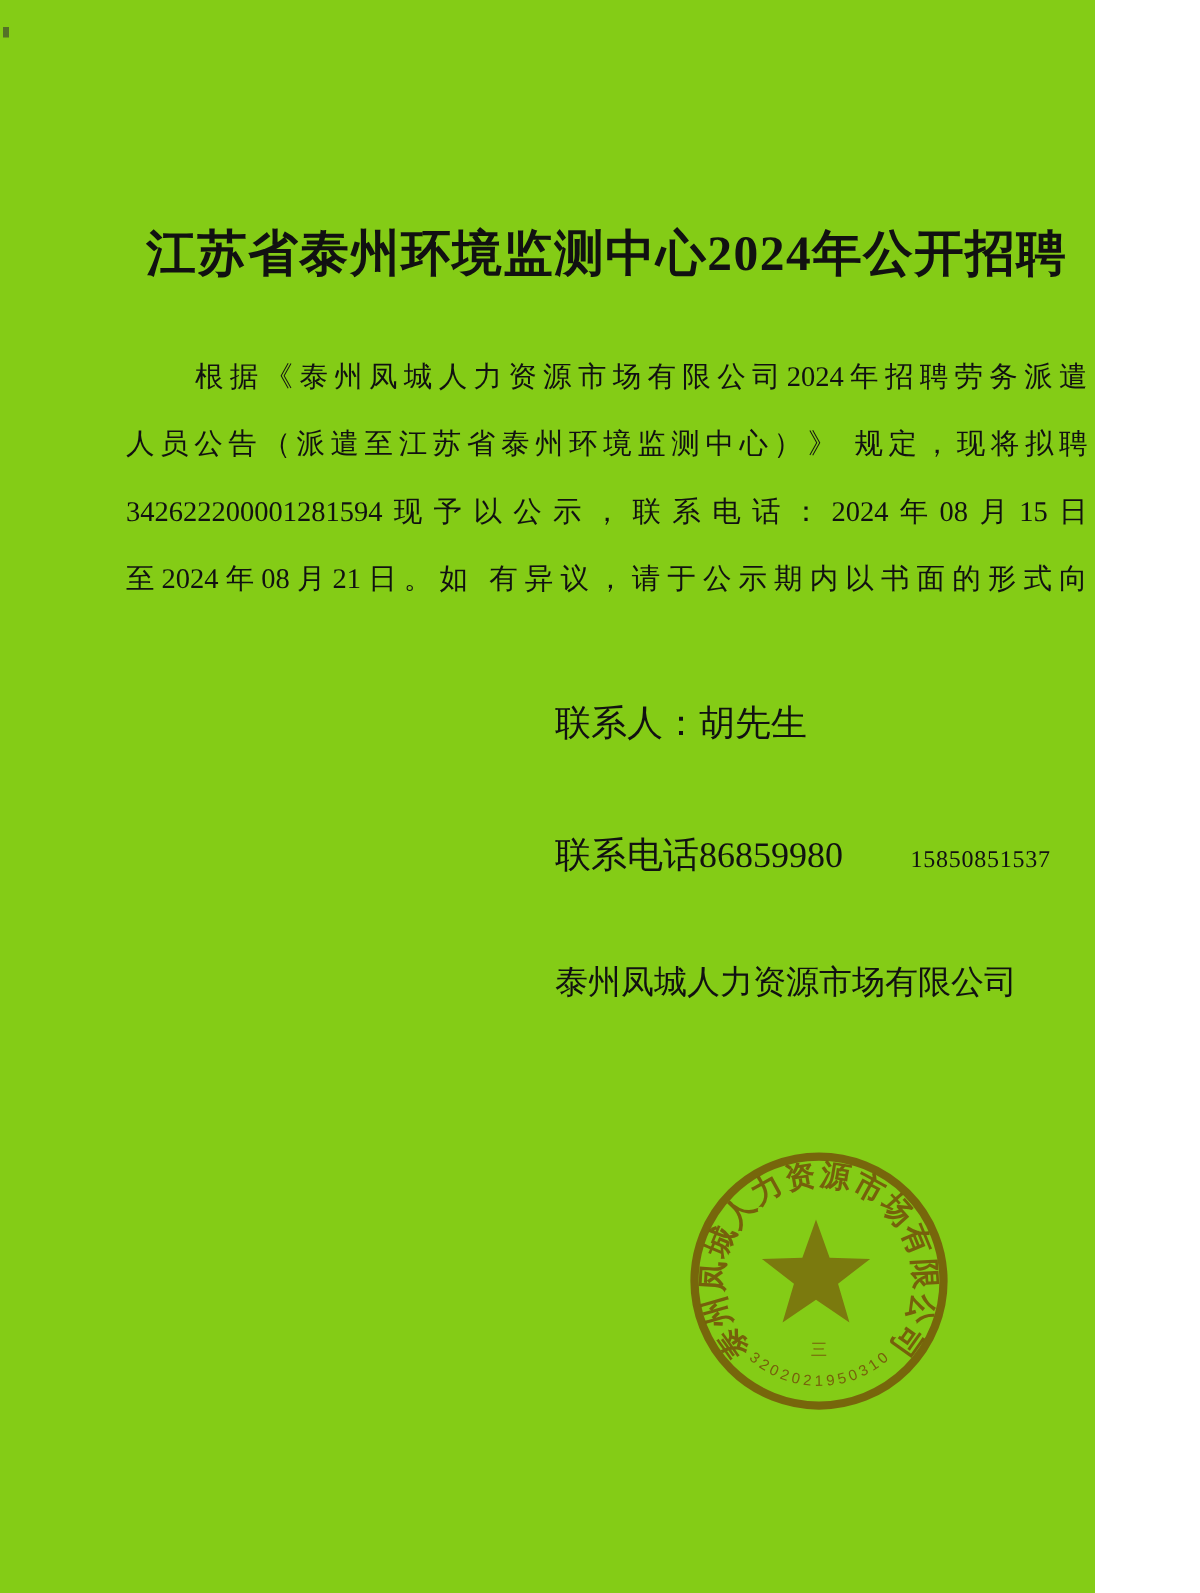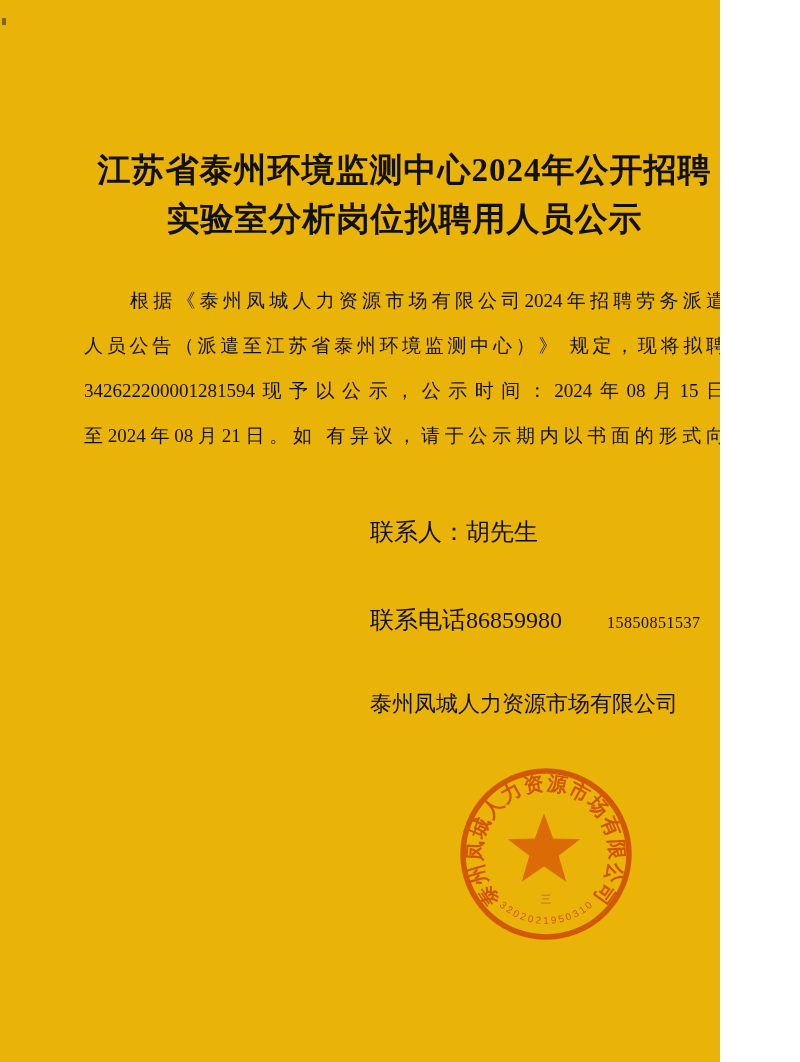--- a/index.html
+++ b/index.html
@@ -1,23 +1,24 @@
 <!DOCTYPE html>
 <html><head>
 <meta charset="utf-8">
 <style>
   html,body{margin:0;padding:0;}
   body{background:#ffffff;}
   .page{
     position:relative;
     width:720px;height:1062px;
-    background:#eab308;
+    background:#84cc16;
     overflow:hidden;
     font-family:"Liberation Serif","DejaVu Serif",serif;
     color:#111111;
+    padding-left:10px;
   }
   .content{
     position:absolute;left:84px;top:0;width:641px;
   }
   .doc-title{
     margin-top:146px;
     text-align:center;
     font-size:33px;
     font-weight:bold;
     line-height:49px;
@@ -74,28 +75,27 @@
 <body>
 
 <div class="page">
 
   <div class="scan-artifact"></div>
 
   <div class="content">
 
     <div class="doc-title">
       <div>江苏省泰州环境监测中心2024年公开招聘</div>
-      <div>实验室分析岗位拟聘用人员公示</div>
     </div>
 
     <div class="body-block">
       <div class="line indent">根据《泰州凤城人力资源市场有限公司2024年招聘劳务派遣</div>
       <div class="line">人员公告（派遣至江苏省泰州环境监测中心）》 规定，现将拟聘</div>
 
-      <div class="line">342622200001281594现予以公示，公示时间：2024年08月15日</div>
+      <div class="line">342622200001281594现予以公示，联系电话：2024年08月15日</div>
       <div class="line">至2024年08月21日。如 有异议，请于公示期内以书面的形式向</div>
     </div>
 
     <div class="contact-line contact-person">联系人：胡先生</div>
 
     <div class="contact-line contact-phone">
       <span>联系电话</span><span>86859980</span><span class="phone-alt">15850851537</span>
     </div>
 
     <div class="contact-line company-line">泰州凤城人力资源市场有限公司</div>

